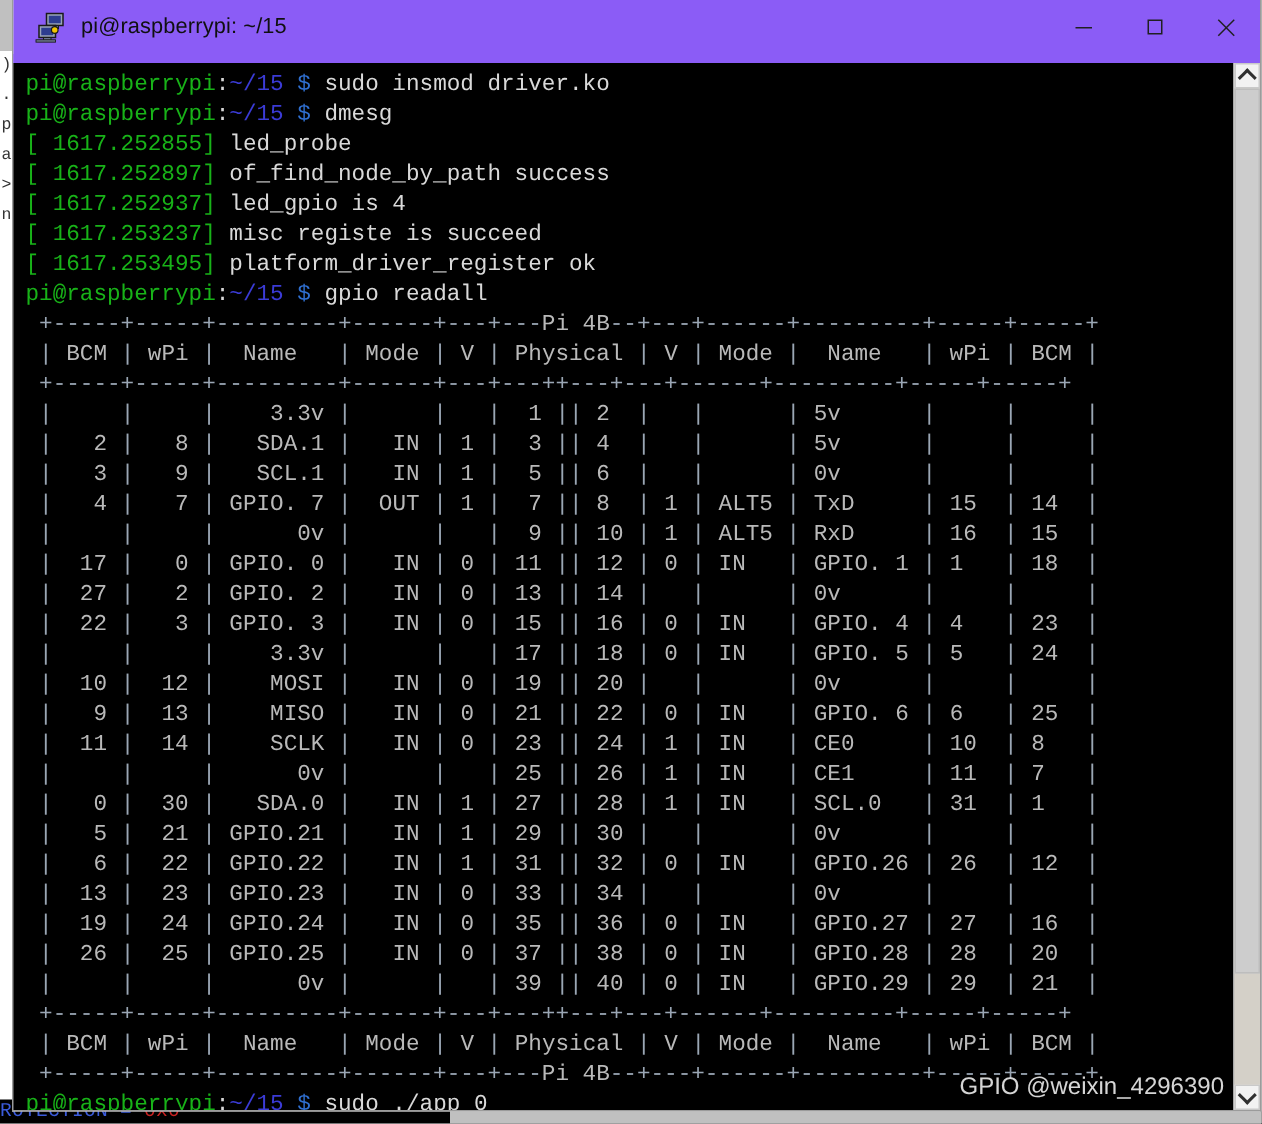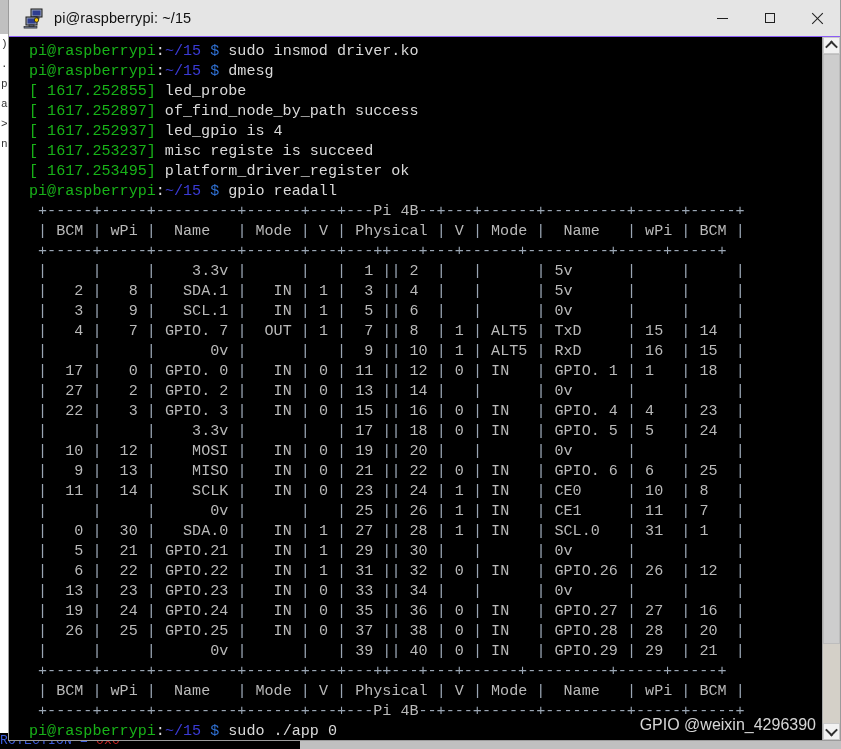--- a/index.html
+++ b/index.html
@@ -79,24 +79,24 @@
     background: #ffffff;
     border: 1px solid #9b9b9b;
     border-top: none;
     box-sizing: border-box;
     display: flex;
     flex-direction: column;
   }
   #titlebar {
     height: 36px;
     min-height: 36px;
-    background: #e5e5e5;
+    background: #8b5cf6;
     display: flex;
     align-items: center;
-    border-bottom: 1px solid #8b5cf6;
+    border-bottom: 6px solid #8b5cf6;
     position: relative;
   }
   #title-icon {
     width: 22px;
     height: 22px;
     margin-left: 14px;
     margin-right: 9px;
     position: relative;
     flex: none;
   }
@@ -157,21 +157,21 @@
     overflow: hidden;
     position: relative;
   }
   #terminal {
     flex: 1;
     background: #000000;
     color: #d9d9d9;
     font-family: "Liberation Mono", monospace;
     font-size: 15.1px;
     line-height: 20px;
-    padding: 4px 0 0 20px;
+    padding: 4px 0 0 8px;
     white-space: pre;
     overflow: hidden;
     letter-spacing: 0px;
     box-sizing: border-box;
   }
   #terminal .ln { display: block; height: 20px; }
 
   .c-green  { color: #18b218; }
   .c-white  { color: #d9d9d9; }
   .c-blue   { color: #3b3bd6; }

